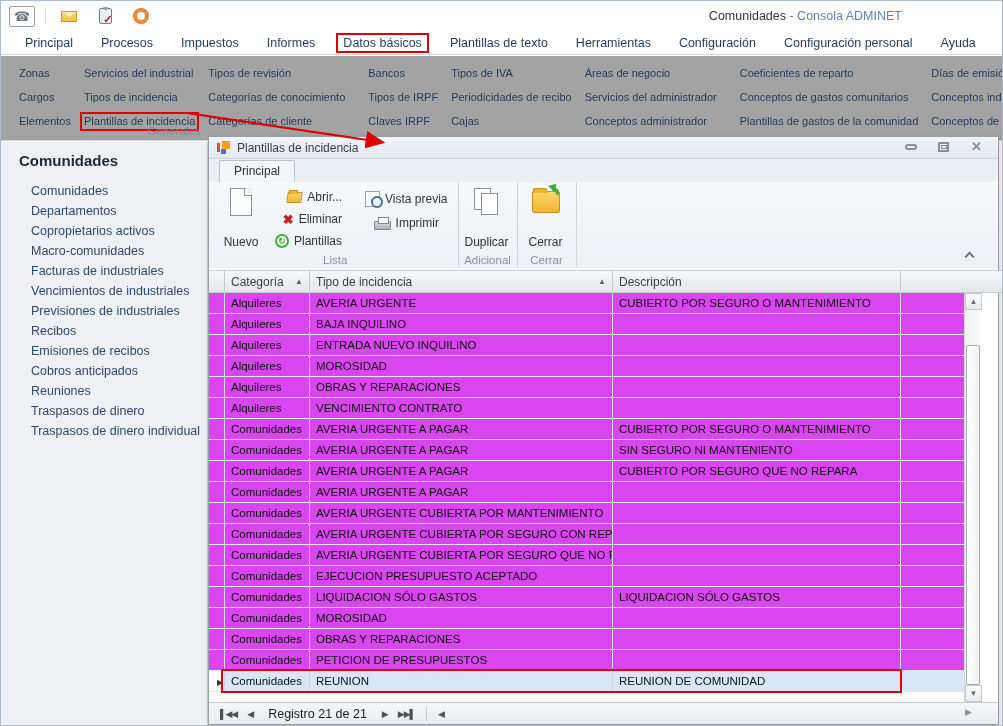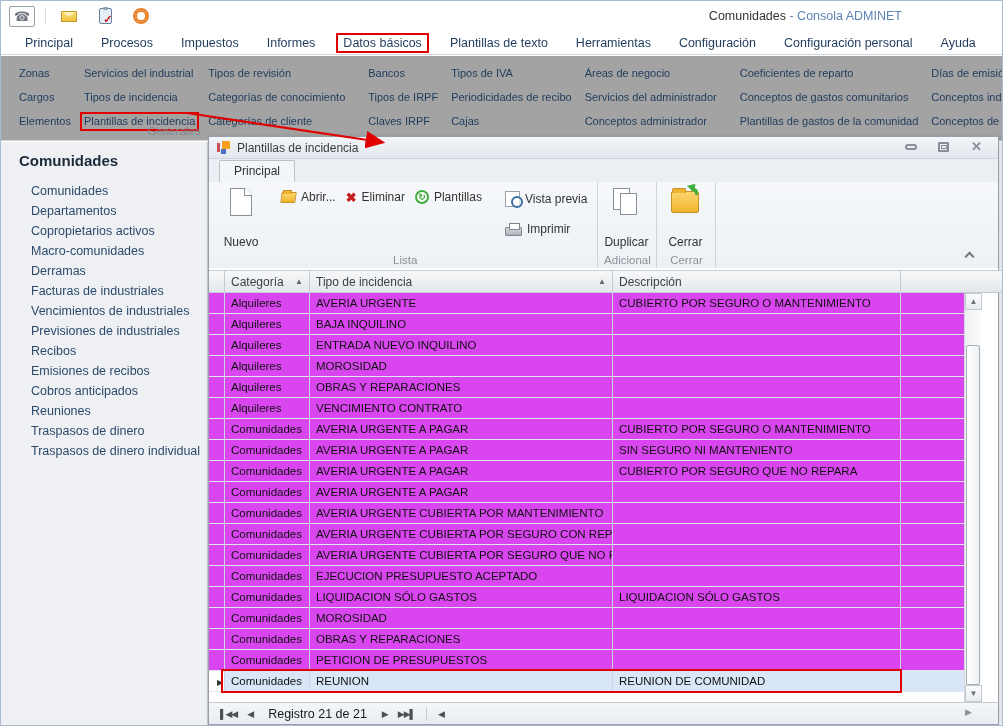--- a/index.html
+++ b/index.html
@@ -70,28 +70,28 @@
   .page-icon::after { content:""; position:absolute; right:-1px; top:-1px; width:0; height:0; border-left:7px solid transparent; border-top:7px solid #eaeff4; box-shadow:-1px 1px 0 #8a9099; }
   .dup-icon { position:relative; width:26px; height:28px; }
   .dup-icon i { position:absolute; width:17px; height:22px; background:#fff; border:1px solid #8a9099; }
   .dup-icon i:first-child { left:0; top:0; }
   .dup-icon i:last-child { left:7px; top:5px; }
   .folder-icon { position:relative; width:28px; height:22px; margin-top:3px; background:linear-gradient(#fbd66d,#f0b42e); border:1px solid #c8922a; border-radius:2px; }
   .folder-icon::before { content:""; position:absolute; left:0; top:-4px; width:12px; height:4px; background:#f0b42e; border:1px solid #c8922a; border-bottom:none; border-radius:2px 2px 0 0; }
   .green-arrow { position:absolute; right:-3px; top:-7px; width:12px; height:12px; }
   .green-arrow i { position:absolute; left:0; bottom:0; width:9px; height:9px; border:3px solid #3fae3f; border-left-color:transparent; border-bottom-color:transparent; border-radius:50%; }
   .green-arrow::after { content:""; position:absolute; right:3px; top:-2px; border-left:5px solid transparent; border-right:5px solid transparent; border-bottom:7px solid #3fae3f; transform:rotate(40deg); }
-  .smallstack { display:flex; flex-direction:row; gap:2px; margin-left:12px; margin-top:2px;align-items:flex-end; }
+  .smallstack { display:flex; flex-direction:column; gap:2px; margin-left:6px; margin-top:2px;align-items:flex-end; }
   .smallbtn { display:flex; align-items:center; gap:5px; height:20px; padding:0 4px; font-size:12px; color:#333; white-space:nowrap; border-radius:2px; cursor:default; }
   .open-icon { width:15px; height:11px; background:linear-gradient(#fbd66d,#f0b42e); border:1px solid #c8922a; border-radius:1px; position:relative; transform:skewX(-8deg); }
   .open-icon::before { content:""; position:absolute; left:0; top:-3px; width:7px; height:3px; background:#f0b42e; border:1px solid #c8922a; border-bottom:none; }
   .del-icon { color:#c52020; font-size:13px; font-weight:bold; line-height:1; }
   .refresh-icon { width:14px; height:14px; border-radius:50%; border:2px solid #3fae3f; color:#3fae3f; font-size:9px; font-weight:bold; display:flex; align-items:center; justify-content:center; background:#fff; }
   .tb-inner-divider { width:1px; background:#cdd4db; margin:4px 8px 4px 6px; }
-  .medstack { display:flex; flex-direction:column; justify-content:center; gap:10px; margin-top:4px; }
+  .medstack { display:flex; flex-direction:column; justify-content:center; gap:4px; margin-top:4px;align-items:center; }
   .preview-icon { position:relative; width:15px; height:16px; background:#fff; border:1px solid #9aa1a8; }
   .preview-icon::after { content:""; position:absolute; right:-4px; bottom:-2px; width:8px; height:8px; border:2px solid #3a6ea5; border-radius:50%; background:rgba(255,255,255,.7); }
   .print-icon { position:relative; width:17px; height:9px; background:linear-gradient(#d7dce1,#aab1b8); border:1px solid #7d848c; border-radius:1px; margin-top:5px; }
   .print-icon::before { content:""; position:absolute; left:3px; top:-5px; width:9px; height:5px; background:#fff; border:1px solid #7d848c; }
   #ribbon-collapse { position:absolute; right:22px; bottom:6px; width:14px; height:12px; }
   #ribbon-collapse i { display:block; width:7px; height:7px; border-top:2px solid #6f767e; border-right:2px solid #6f767e; transform:rotate(-45deg); margin:4px auto 0; }
 
   
   #grid-header { position:absolute; left:0; top:133px; width:822px; height:23px; display:flex; background:linear-gradient(#f7f8f9,#e4e7ea); border-top:1px solid #c4cbd2; border-bottom:1px solid #c4cbd2; }
   .hcell { display:flex; align-items:center; font-size:12px; color:#3a3f45; padding-left:6px; border-right:1px solid #c4cbd2; overflow:hidden; white-space:nowrap; }
@@ -211,21 +211,20 @@
     </div>
   <div id="generales-label">Generales</div>
 
   <div id="sidebar">
     <div id="sidebar-header">Comunidades</div>
     <div id="sidebar-list">
         <div class="side-item">Comunidades</div>
         <div class="side-item">Departamentos</div>
         <div class="side-item">Copropietarios activos</div>
         <div class="side-item">Macro-comunidades</div>
-        <div class="side-item">Derramas</div>
         <div class="side-item">Facturas de industriales</div>
         <div class="side-item">Vencimientos de industriales</div>
         <div class="side-item">Previsiones de industriales</div>
         <div class="side-item">Recibos</div>
         <div class="side-item">Emisiones de recibos</div>
         <div class="side-item">Cobros anticipados</div>
         <div class="side-item">Reuniones</div>
         <div class="side-item">Traspasos de dinero</div>
         <div class="side-item">Traspasos de dinero individual</div>
       </div>

